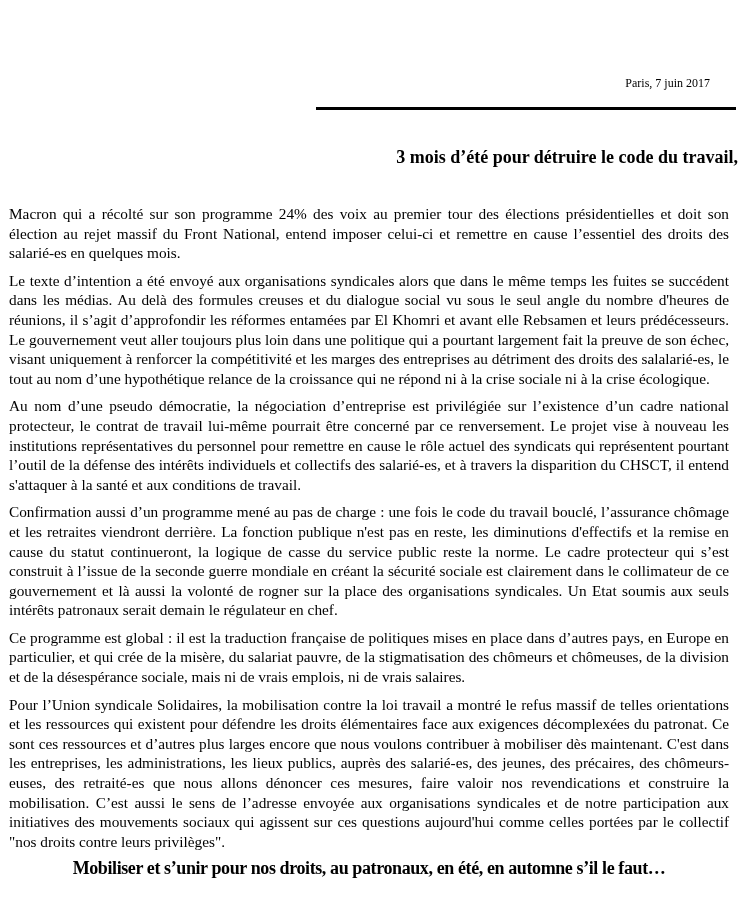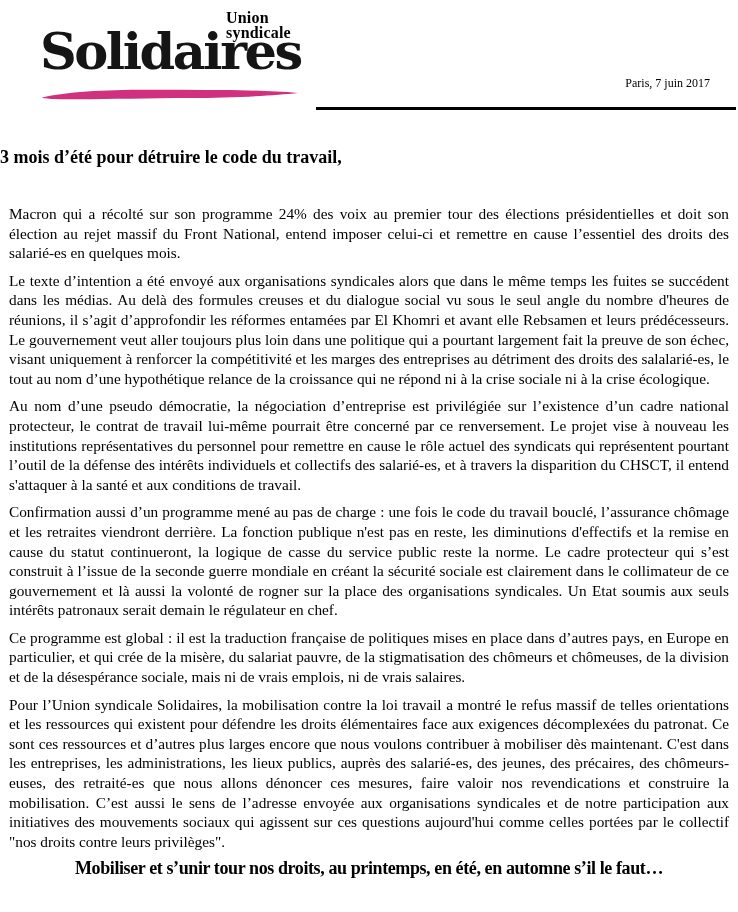--- a/index.html
+++ b/index.html
@@ -34,21 +34,21 @@
     font-size: 12px;
   }
   .rule {
     position: absolute; left: 316px; right: 2px; top: 107px;
     height: 3px; background: #000;
   }
 
   
   .title {
     position: absolute; top: 145px; left: 0; right: 0;
-    margin: 0; text-align: left;
+    margin: 0; text-align: right;
     font-size: 18px; line-height: 24px; font-weight: bold;
   }
   .title span { display: block; }
 
   
   .content {
     position: absolute; top: 204px; left: 9px; right: 9px;
     font-size: 15.3px; line-height: 19.6px;
     text-align: justify;
   }
@@ -61,46 +61,31 @@
     font-size: 18px;
     letter-spacing: -0.4px;
     white-space: nowrap;
   }
 </style>
 </head>
 <body>
 
 <div class="page">
 
-  <div class="logo">
-    <div class="union">
-      <span>Union</span>
-      <span>syndicale</span>
-    </div>
-    <div class="wordmark">Solidaires</div>
-    <svg class="brush" width="264" height="18" viewBox="0 0 264 18" aria-hidden="true">
-      <path d="M4 12.5
-               C 30 6.5, 70 4.5, 118 4.8
-               C 165 5.1, 215 4.2, 260 8
-               C 236 10.5, 196 13, 150 13
-               C 104 13, 52 15, 16 14
-               C 9 13.7, 5 13.2, 4 12.5 Z" fill="#d0307d"></path>
-    </svg>
-  </div>
 
   <div class="dateline">Paris, 7 juin 2017</div>
   <div class="rule"></div>
 
   <h1 class="title">
     <span>3 mois d’été pour détruire le code du travail,</span>
   </h1>
 
   <div class="content">
     <p>Macron qui a récolté sur son programme 24% des voix au premier tour des élections présidentielles et doit son élection au rejet massif du Front National, entend imposer celui-ci et remettre en cause l’essentiel des droits des salarié-es en quelques mois.</p>
     <p>Le texte d’intention a été envoyé aux organisations syndicales alors que dans le même temps les fuites se succédent dans les médias. Au delà des formules creuses et du dialogue social vu sous le seul angle du nombre d'heures de réunions, il s’agit d’approfondir les réformes entamées par El Khomri et avant elle Rebsamen et leurs prédécesseurs. Le gouvernement veut aller toujours plus loin dans une politique qui a pourtant largement fait la preuve de son échec, visant uniquement à renforcer la compétitivité et les marges des entreprises au détriment des droits des salalarié-es, le tout au nom d’une hypothétique relance de la croissance qui ne répond ni à la crise sociale ni à la crise écologique.</p>
     <p>Au nom d’une pseudo démocratie, la négociation d’entreprise est privilégiée sur l’existence d’un cadre national protecteur, le contrat de travail lui-même pourrait être concerné par ce renversement. Le projet vise à nouveau les institutions représentatives du personnel pour remettre en cause le rôle actuel des syndicats qui représentent pourtant l’outil de la défense des intérêts individuels et collectifs des salarié-es, et à travers la disparition du CHSCT, il entend s'attaquer à la santé et aux conditions de travail.</p>
     <p>Confirmation aussi d’un programme mené au pas de charge : une fois le code du travail bouclé, l’assurance chômage et les retraites viendront derrière. La fonction publique n'est pas en reste, les diminutions d'effectifs et la remise en cause du statut continueront, la logique de casse du service public reste la norme. Le cadre protecteur qui s’est construit à l’issue de la seconde guerre mondiale en créant la sécurité sociale est clairement dans le collimateur de ce gouvernement et là aussi la volonté de rogner sur la place des organisations syndicales. Un Etat soumis aux seuls intérêts patronaux serait demain le régulateur en chef.</p>
     <p>Ce programme est global : il est la traduction française de politiques mises en place dans d’autres pays, en Europe en particulier, et qui crée de la misère, du salariat pauvre, de la stigmatisation des chômeurs et chômeuses, de la division et de la désespérance sociale, mais ni de vrais emplois, ni de vrais salaires.</p>
     <p>Pour l’Union syndicale Solidaires, la mobilisation contre la loi travail a montré le refus massif de telles orientations et les ressources qui existent pour défendre les droits élémentaires face aux exigences décomplexées du patronat. Ce sont ces ressources et d’autres plus larges encore que nous voulons contribuer à mobiliser dès maintenant. C'est dans les entreprises, les administrations, les lieux publics, auprès des salarié-es, des jeunes, des précaires, des chômeurs-euses, des retraité-es que nous allons dénoncer ces mesures, faire valoir nos revendications et construire la mobilisation. C’est aussi le sens de l’adresse envoyée aux organisations syndicales et de notre participation aux initiatives des mouvements sociaux qui agissent sur ces questions aujourd'hui comme celles portées par le collectif "nos droits contre leurs privilèges".</p>
-    <p class="closing">Mobiliser et s’unir tour nos droits, au printemps, en été, en automne s’il le faut…</p>
+    <p class="closing">Mobiliser et s’unir pour nos droits, au patronaux, en été, en automne s’il le faut…</p>
   </div>
 
 </div>
 
 </body></html>

